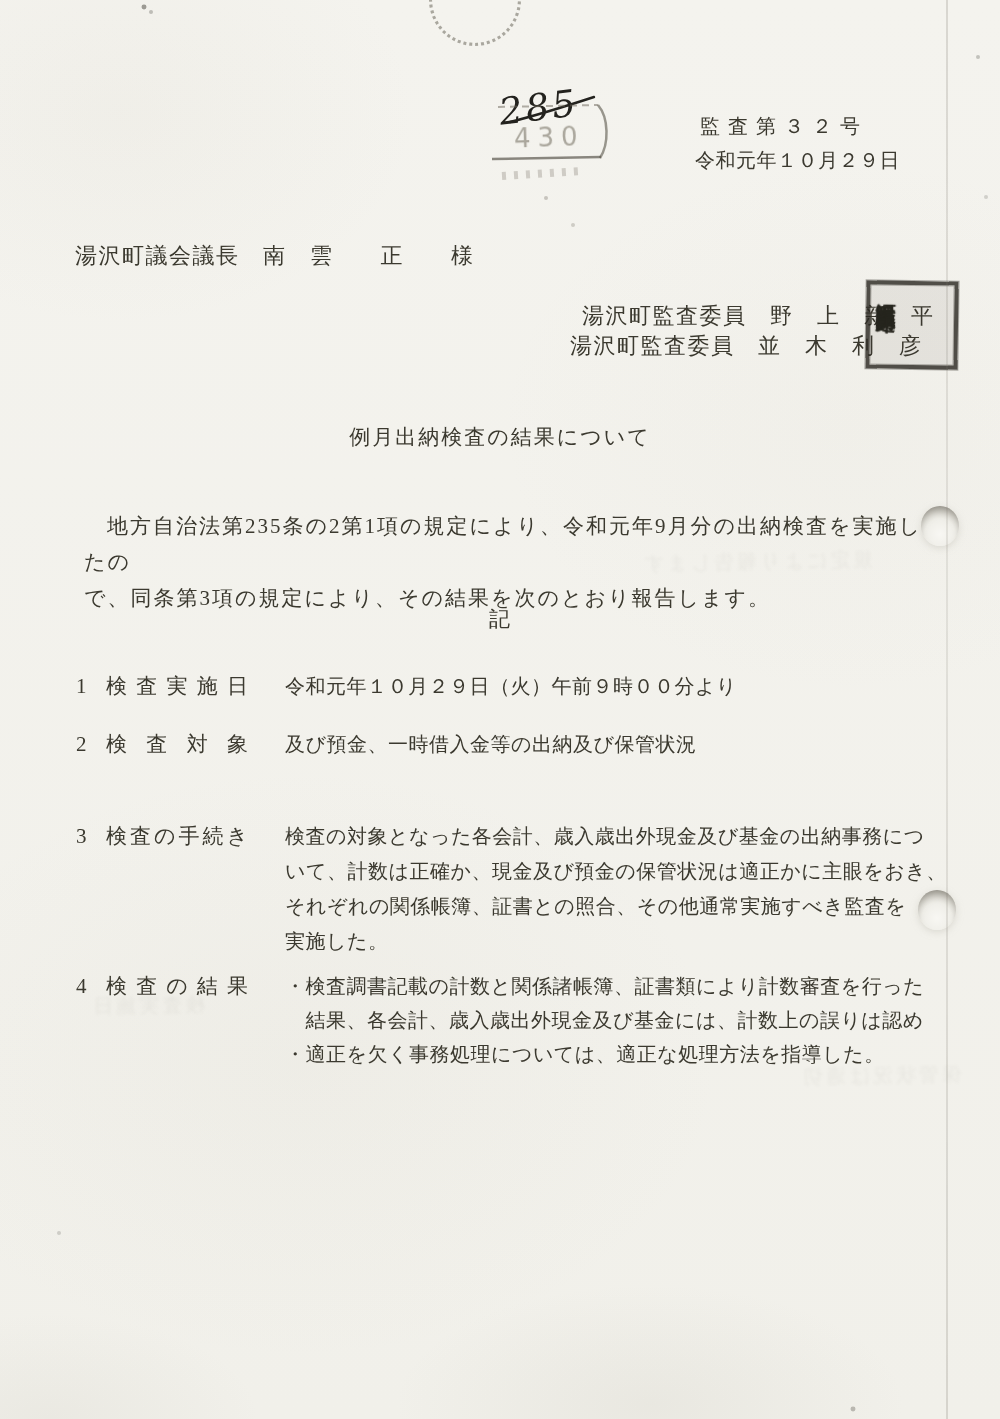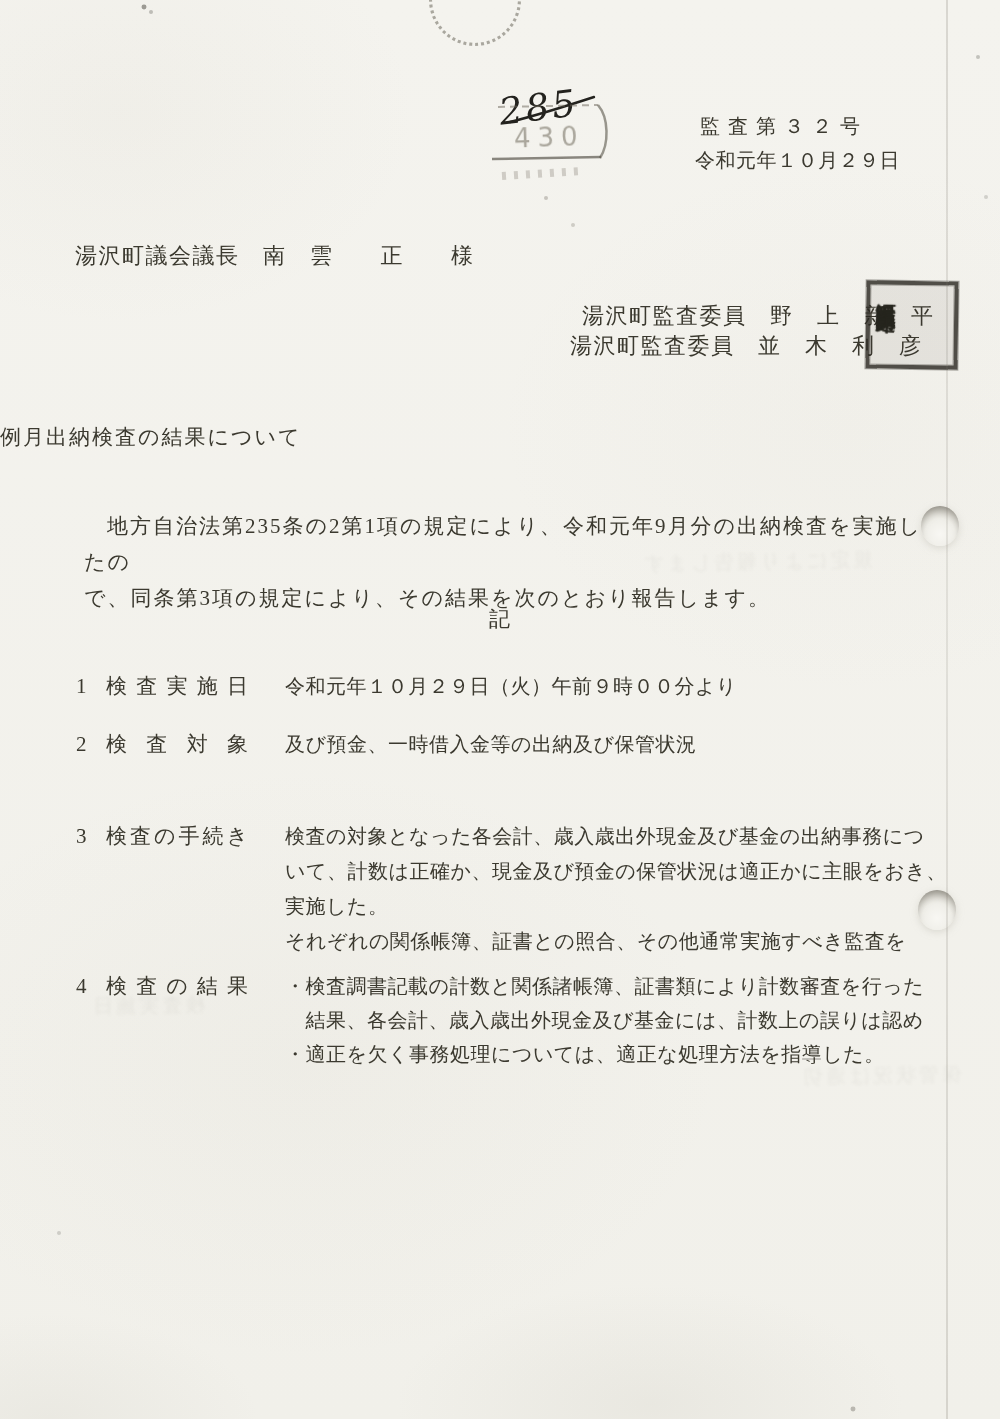--- a/index.html
+++ b/index.html
@@ -77,21 +77,21 @@
     font-weight:bold;
     color:rgba(38,36,30,.88);
     letter-spacing:1px;
     filter:blur(.35px);
     text-shadow:0 0 1px rgba(38,36,30,.6);
     margin:3px 4px;
     height:78px;
   }
   .title{
     left:0;top:423px;width:1000px;
-    text-align:left;
+    text-align:center;
     font-size:21px;letter-spacing:2px;
   }
   .para{
     left:68px;top:508px;width:860px;
     font-size:21px;line-height:36px;letter-spacing:2px;margin-left:16px;
   }
   .ki{
     left:0;top:605px;width:1000px;
     text-align:center;
     font-size:21px;letter-spacing:1px;
@@ -208,22 +208,22 @@
     </div>
   </div>
 
   <div class="abs item item3">
     <div class="item-head">
       <span class="item-num">3</span><span class="item-label">検査の手続き</span>
     </div>
     <div class="item-content">
       <div class="line">検査の対象となった各会計、歳入歳出外現金及び基金の出納事務につ</div>
       <div class="line">いて、計数は正確か、現金及び預金の保管状況は適正かに主眼をおき、</div>
+      <div class="line">それぞれの関係帳簿、証書との照合、その他通常実施すべき監査を</div>
       <div class="line">実施した。</div>
-      <div class="line">それぞれの関係帳簿、証書との照合、その他通常実施すべき監査を</div>
     </div>
   </div>
 
   <div class="abs item item4">
     <div class="item-head">
       <span class="item-num">4</span><span class="item-label">検査の結果</span>
     </div>
     <div class="item-content">
       <div class="line">・検査調書記載の計数と関係諸帳簿、証書類により計数審査を行った</div>
       <div class="line">　結果、各会計、歳入歳出外現金及び基金には、計数上の誤りは認め</div>

